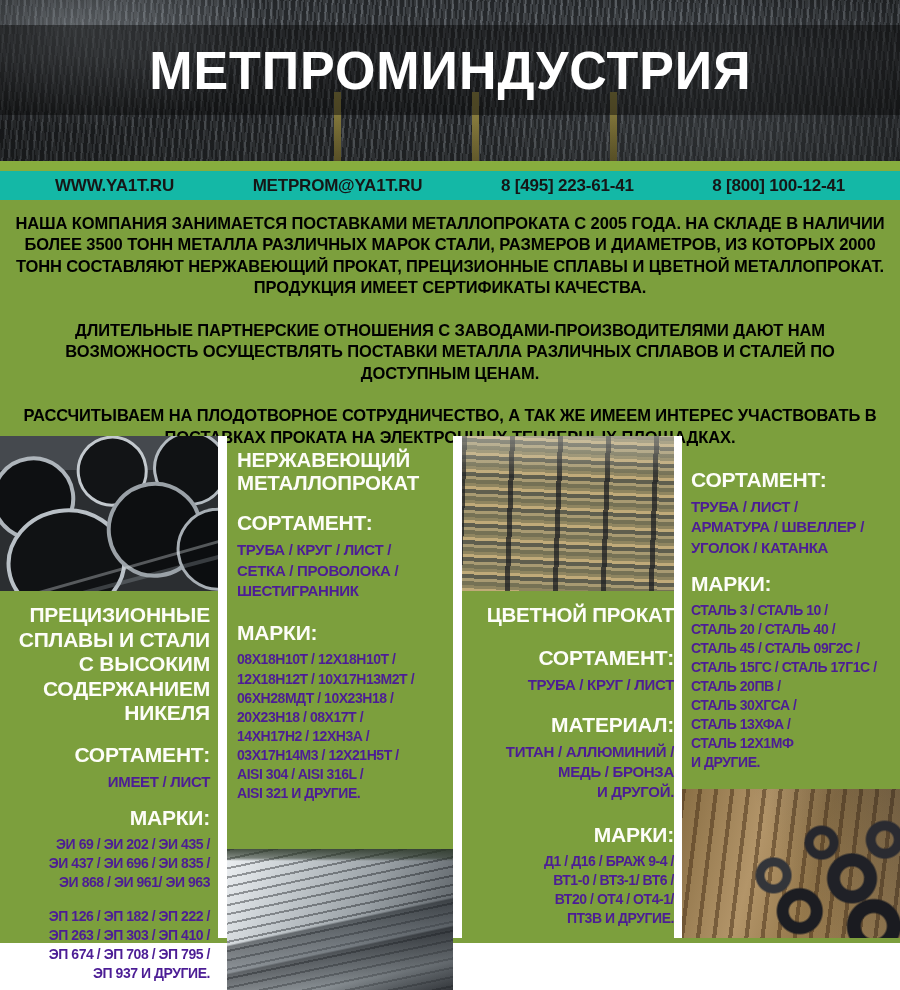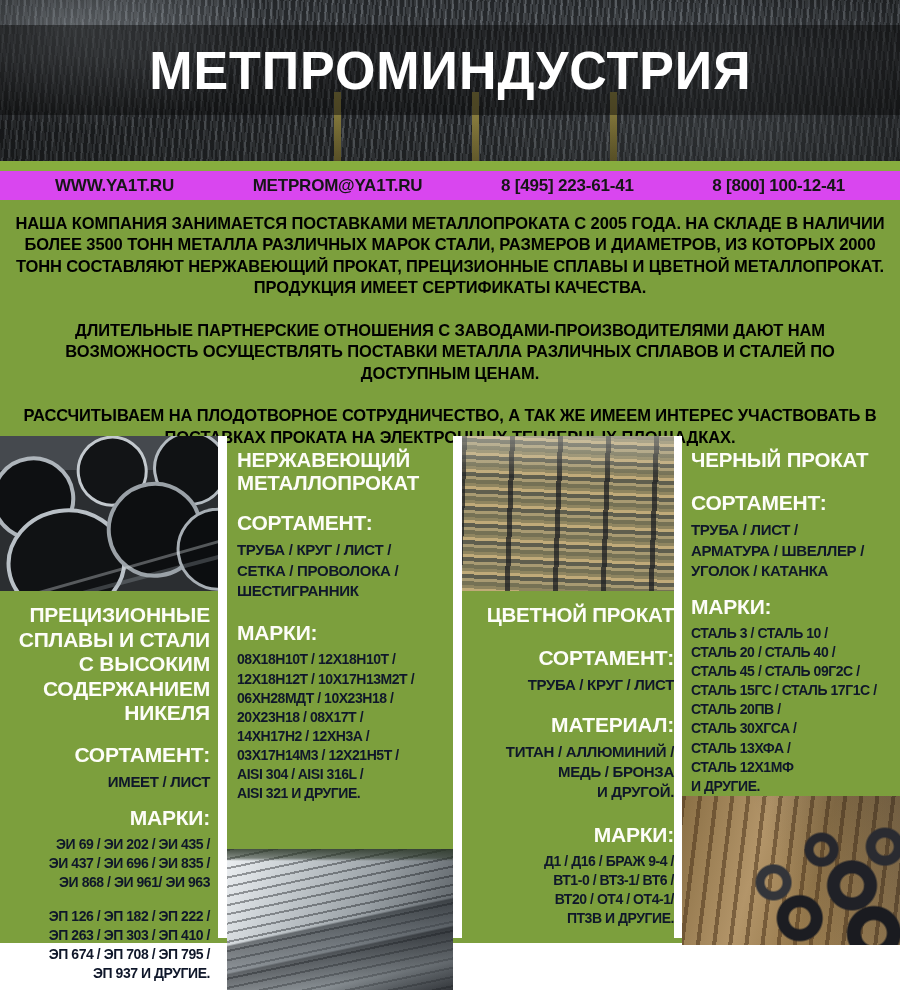--- a/index.html
+++ b/index.html
@@ -21,21 +21,21 @@
     background:radial-gradient(ellipse at 50% 30%, rgba(0,0,0,0) 45%, rgba(0,0,0,.38) 100%); }
   .stanchion { position:absolute; width:7px; background:linear-gradient(180deg,#8d8140,#6d6330); top:92px; bottom:0; }
   .stanchion.s1 { left:334px; } .stanchion.s2 { left:472px; height:100px; } .stanchion.s3 { left:610px; }
   .title-band { position:absolute; left:0; right:0; top:25px; height:90px;
     background:rgba(8,8,8,.47); display:flex; align-items:center; justify-content:center; }
   .company-title { color:#fff; font-size:53px; font-weight:700; letter-spacing:1px;
     transform:scaleX(.98); white-space:nowrap; }
 
   
   .accent-strip { width:900px; height:10px; background:#87ad3e; }
-  .contact-bar { width:900px; height:29px; background:#d946ef; display:flex; align-items:center;
+  .contact-bar { width:900px; height:29px; background:#14b8a6; display:flex; align-items:center;
     justify-content:space-between; padding:0 55px; }
   .contact-bar a { color:#161616; font-weight:700; font-size:17px; text-decoration:none;
     letter-spacing:-0.2px; white-space:nowrap; }
 
   
   .about { width:900px; height:236px; background:#7c9f3d; padding:13px 14px 0; text-align:center; }
   .about p { color:#000000; font-weight:700; font-size:16.5px; line-height:1.3;
     letter-spacing:-0.1px; margin-bottom:21px; }
 
   
@@ -81,21 +81,21 @@
 
   .col-text { padding-top:12px; }
   .ta-r { text-align:right; }
   .col1 .col-text { padding-right:8px; padding-left:6px; }
   .col2 .col-text { padding-left:10px; padding-right:6px; }
   .col3 .col-text { padding-left:4px; }
   .col4 .col-text { padding-left:9px; padding-right:4px; }
 
   .col-title { color:#fdfdf8; font-weight:700; font-size:20.5px; line-height:1.13; letter-spacing:-0.2px; }
   .label { color:#fdfdf8; font-weight:700; font-size:21px; letter-spacing:-0.2px; margin-top:17px; }
-  .body-list { color:#0f172a; font-weight:700; font-size:14px; line-height:1.36; letter-spacing:-0.45px; margin-top:5px; }
+  .body-list { color:#4c1d95; font-weight:700; font-size:14px; line-height:1.36; letter-spacing:-0.45px; margin-top:5px; }
   .body-list.wide { font-size:15px; letter-spacing:-0.3px; }
   .mt-lg { margin-top:15px; }
 </style>
 </head>
 <body>
 
 <div class="page">
 
   <header class="hero">
     <div class="hero-photo">
@@ -177,21 +177,20 @@
         <div class="body-list wide">ТИТАН / АЛЛЮМИНИЙ /<br>МЕДЬ / БРОНЗА<br>И ДРУГОЙ.</div>
         <div class="label" style="margin-top:20px;">МАРКИ:</div>
         <div class="body-list">Д1 / Д16 / БРАЖ 9-4 /<br>ВТ1-0 / ВТ3-1/ ВТ6 /<br>ВТ20 / ОТ4 / ОТ4-1/<br>ПТ3В И ДРУГИЕ.</div>
       </div>
     </div>
 
     <div class="gutter g3"></div>
 
     <div class="col col4">
       <div class="col-text">
-        <h2 class="col-title">ЧЕРНЫЙ ПРОКАТ</h2>
         <div class="label" style="margin-top:20px;">СОРТАМЕНТ:</div>
         <div class="body-list wide">ТРУБА / ЛИСТ /<br>АРМАТУРА / ШВЕЛЛЕР /<br>УГОЛОК / КАТАНКА</div>
         <div class="label" style="margin-top:14px;">МАРКИ:</div>
         <div class="body-list">СТАЛЬ 3 / СТАЛЬ 10 /<br>СТАЛЬ 20 / СТАЛЬ 40 /<br>СТАЛЬ 45 / СТАЛЬ 09Г2С /<br>СТАЛЬ 15ГС / СТАЛЬ 17Г1С /<br>СТАЛЬ 20ПВ /<br>СТАЛЬ 30ХГСА /<br>СТАЛЬ 13ХФА /<br>СТАЛЬ 12Х1МФ<br>И ДРУГИЕ.</div>
       </div>
       <div class="photo coils-photo"></div>
     </div>
 
   </section>
 </div>

